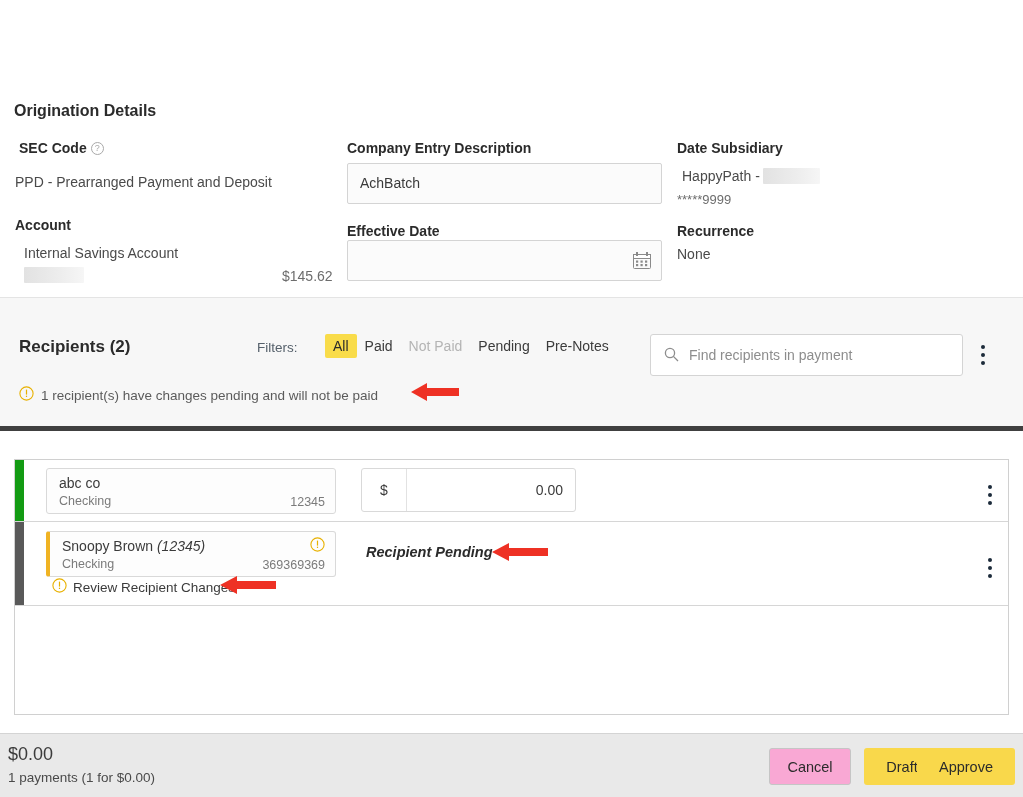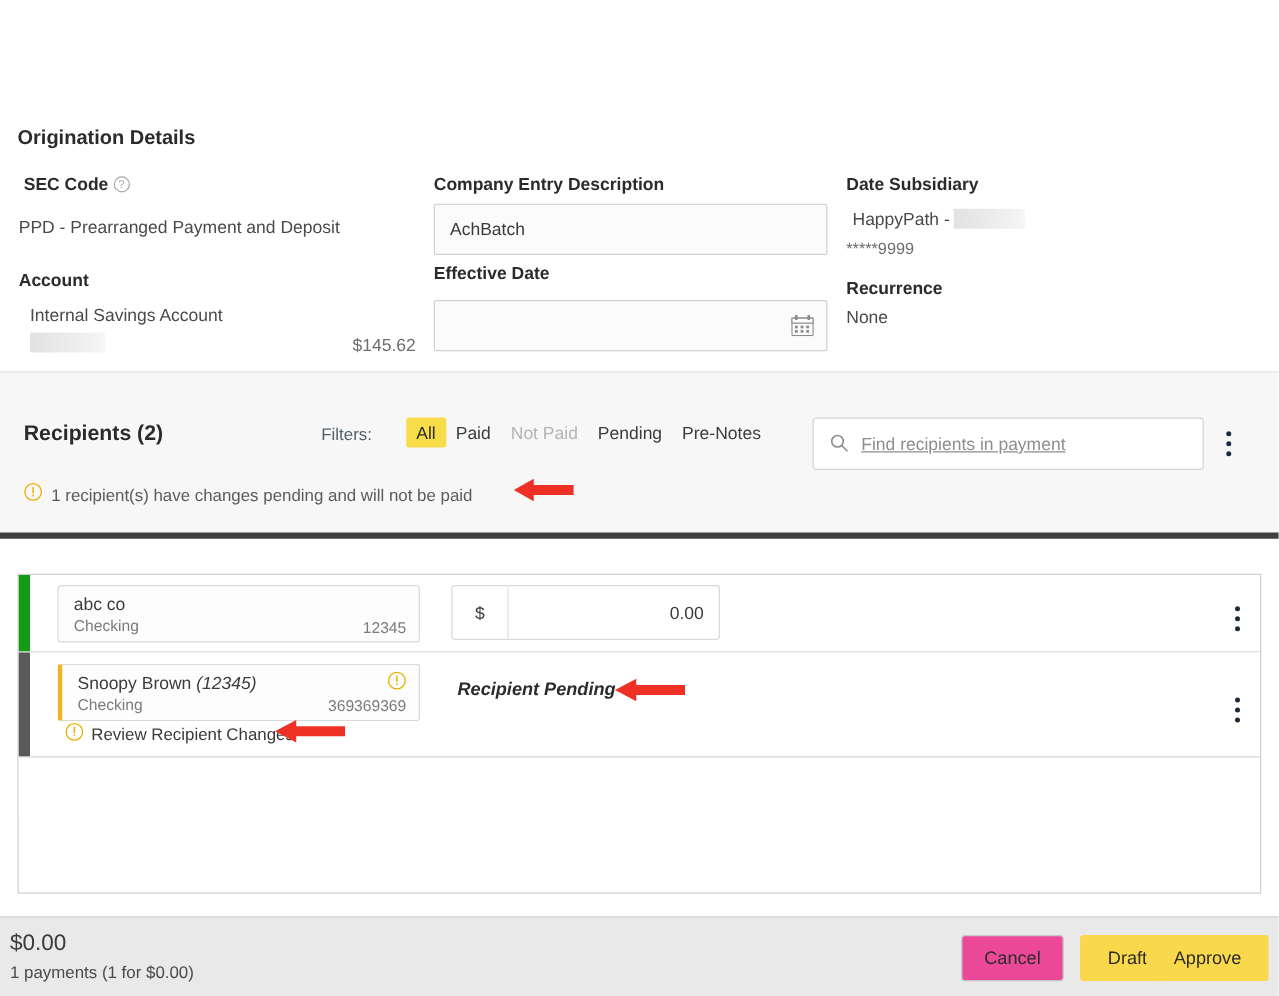--- a/index.html
+++ b/index.html
@@ -102,21 +102,21 @@
   .filter-item.active { background: #f9dc4a; color: #2b2b2b; }
   .filter-item.disabled { color: #b4b4b4; cursor: default; }
 
   .search-box {
     position: absolute; left: 650px; top: 334px; width: 313px; height: 42px;
     background: #ffffff; border: 1px solid #d4d4d4; border-radius: 3px;
   }
   .search-icon-wrap { position: absolute; left: 13px; top: 12px; }
   .search-ph {
     position: absolute; left: 38px; top: 12px;
-    font-size: 14px; color: #8d8d8d; text-decoration: underline;
+    font-size: 14px; color: #8d8d8d;
   }
   .kebab {
     position: absolute; width: 4px; display: flex; flex-direction: column; gap: 4px;
     cursor: pointer;
   }
   .kebab i { display: block; width: 4px; height: 4px; border-radius: 50%; background: #1c2b3a; }
 
   .warn-row { position: absolute; left: 19px; top: 88px; display: flex; align-items: center; }
   .warn-text { font-size: 13.5px; color: #5b5b5b; margin-left: 7px; white-space: nowrap; }
 
@@ -180,21 +180,21 @@
     position: absolute; left: 0; bottom: 0; width: 1023px; height: 64px;
     background: #e9e9e9; border-top: 1px solid #d4d4d4;
   }
   .foot-total { position: absolute; left: 8px; top: 10px; font-size: 18px; color: #3b3b3b; }
   .foot-sub { position: absolute; left: 8px; top: 36px; font-size: 13.5px; color: #4a4a4a; }
   .btn {
     position: absolute; top: 14px; height: 37px; border-radius: 3px;
     font-size: 14.5px; display: flex; align-items: center; justify-content: center;
     cursor: pointer; border: 1px solid transparent; color: #2b2b2b;
   }
-  .btn.cancel { right: 172px; width: 82px; background: #ec4899; border-color: #c5c5c5; }
+  .btn.cancel { right: 172px; width: 82px; background: #f9a8d4; border-color: #c5c5c5; }
   .btn.draft { right: 83px; width: 76px; background: #f9d84b; }
   .btn.approve { right: 8px; width: 98px; background: #f9d84b; }
 </style>
 </head>
 <body>
 
 <div class="page">
 
 
   <div class="orig">
@@ -218,21 +218,21 @@
     </div>
 
     <div class="col2" style="top:86px;">
       <div class="txtinput">
         <span class="val">AchBatch</span>
       </div>
     </div>
     <div class="col2" style="top:62px;">
       <span class="field-label">Company Entry Description</span>
     </div>
-    <div class="col2" style="top:133px;">
+    <div class="col2" style="top:145px;">
       <span class="field-label">Effective Date</span>
     </div>
     <div class="col2" style="top:163px;">
       <div class="txtinput">
         <span class="val"></span>
         <span class="cal-icon">
           <svg width="18" height="17" viewBox="0 0 18 17">
             <rect x="0.5" y="2.5" width="17" height="14" rx="1" fill="none" stroke="#8a8a8a"></rect>
             <rect x="0.5" y="2.5" width="17" height="4" fill="#ffffff" stroke="#8a8a8a"></rect>
             <rect x="3" y="0" width="2" height="4" fill="#8a8a8a"></rect>

